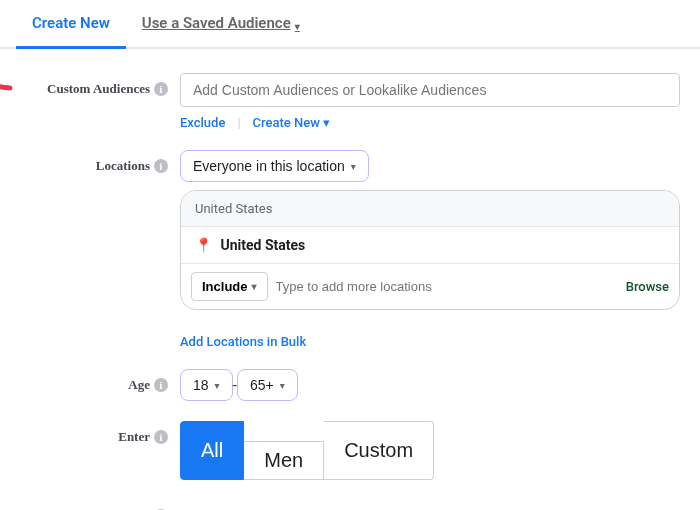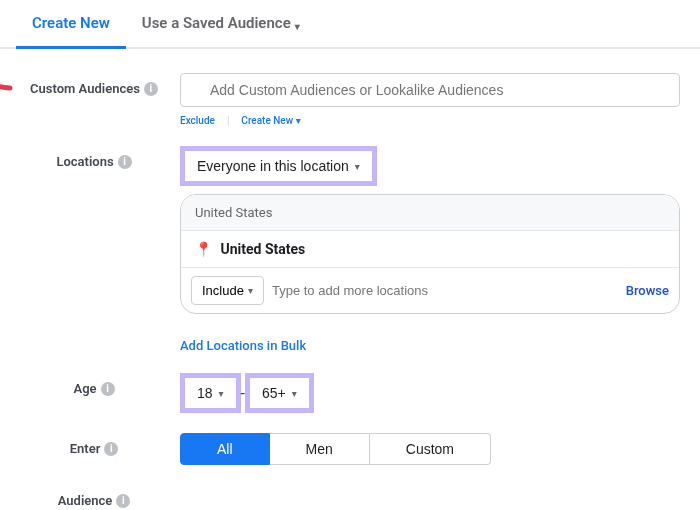--- a/index.html
+++ b/index.html
@@ -27,20 +27,21 @@
       margin-bottom: -2px;
     }
     .tab.active {
       color: #1877f2;
       border-bottom: 3px solid #1877f2;
     }
     .tab-saved {
       display: flex;
       align-items: flex-end;
       gap: 4px;
+      text-decoration: underline;
     }
 
     .content {
       padding: 24px 20px;
     }
 
     .form-row {
       display: flex;
       align-items: flex-start;
       margin-bottom: 20px;
@@ -49,22 +50,23 @@
     .label-col {
       width: 160px;
       min-width: 160px;
       display: flex;
       align-items: center;
       gap: 4px;
       padding-top: 8px;
       font-weight: 600;
       font-size: 13px;
       color: #444950;
-      justify-content: center;
+      justify-content: flex-end;
       padding-right: 12px;
+      font-family: Liberation Serif, serif;
     }
 
     .info-icon {
       width: 14px;
       height: 14px;
       border-radius: 50%;
       background: #bcc0c4;
       color: #fff;
       display: inline-flex;
       align-items: center;
@@ -76,52 +78,52 @@
     }
 
     .field-col {
       flex: 1;
     }
 
     .text-input {
       width: 100%;
       border: 1px solid #ccd0d5;
       border-radius: 4px;
-      padding: 8px 29px;
+      padding: 8px 12px;
       font-size: 14px;
       color: #8a8d91;
       outline: none;
       background: #fff;
     }
 
     .custom-audience-actions {
       display: flex;
       gap: 12px;
       margin-top: 8px;
-      font-size: 10px;
+      font-size: 13px;
       align-items: center;
     }
 
     .link {
       color: #1877f2;
       cursor: pointer;
       text-decoration: none;
       font-weight: 500;
     }
 
     .separator {
       color: #ccd0d5;
     }
 
     .dropdown-btn {
       display: inline-flex;
       align-items: center;
       gap: 6px;
-      border: 5px solid #c4b5fd;
-      border-radius: 0;
+      border: 1px solid #c4b5fd;
+      border-radius: 8px;
       padding: 7px 12px;
       background: #fff;
       cursor: pointer;
       font-size: 14px;
       font-weight: 500;
       color: #1c1e21;
     }
 
     .chevron {
       font-size: 10px;
@@ -171,34 +173,34 @@
     .include-dropdown {
       display: inline-flex;
       align-items: center;
       gap: 4px;
       border: 1px solid #ccd0d5;
       border-radius: 4px;
       padding: 6px 10px;
       background: #fff;
       cursor: pointer;
       font-size: 13px;
-      font-weight: 400;
+      font-weight: 700;
       white-space: nowrap;
     }
 
     .location-type-input {
       flex: 1;
       border: none;
       outline: none;
       font-size: 13px;
       color: #8b5cf6;
     }
 
     .browse-btn {
-      color: #1d4ed8;
+      color: #14532d;
       font-size: 13px;
       font-weight: 500;
       cursor: pointer;
       white-space: nowrap;
       margin-left: 12px;
     }
 
     .add-bulk-link {
       display: block;
       margin-top: 24px;
@@ -215,38 +217,39 @@
       font-size: 16px;
       color: #444;
     }
 
     .gender-row {
       display: flex;
       gap: 0;
     }
 
     .gender-btn {
-      padding: 7px 36px;
+      padding: 7px 20px;
       border: 1px solid #ccd0d5;
       background: #fff;
       cursor: pointer;
-      font-size: 14px;
+      font-size: 20px;
       font-weight: 500;
       color: #1c1e21;
     }
 
     .gender-btn:first-child {
       border-radius: 4px 0 0 4px;
       background: #1877f2;
       color: #fff;
       border-color: #1877f2;
     }
 
     .gender-btn:nth-child(2) {
       border-left: none;
+      margin-top: 20px;
     }
 
     .gender-btn:last-child {
       border-radius: 0 4px 4px 0;
       border-left: none;
     }
 
     
     .arrow-container {
       position: relative;

